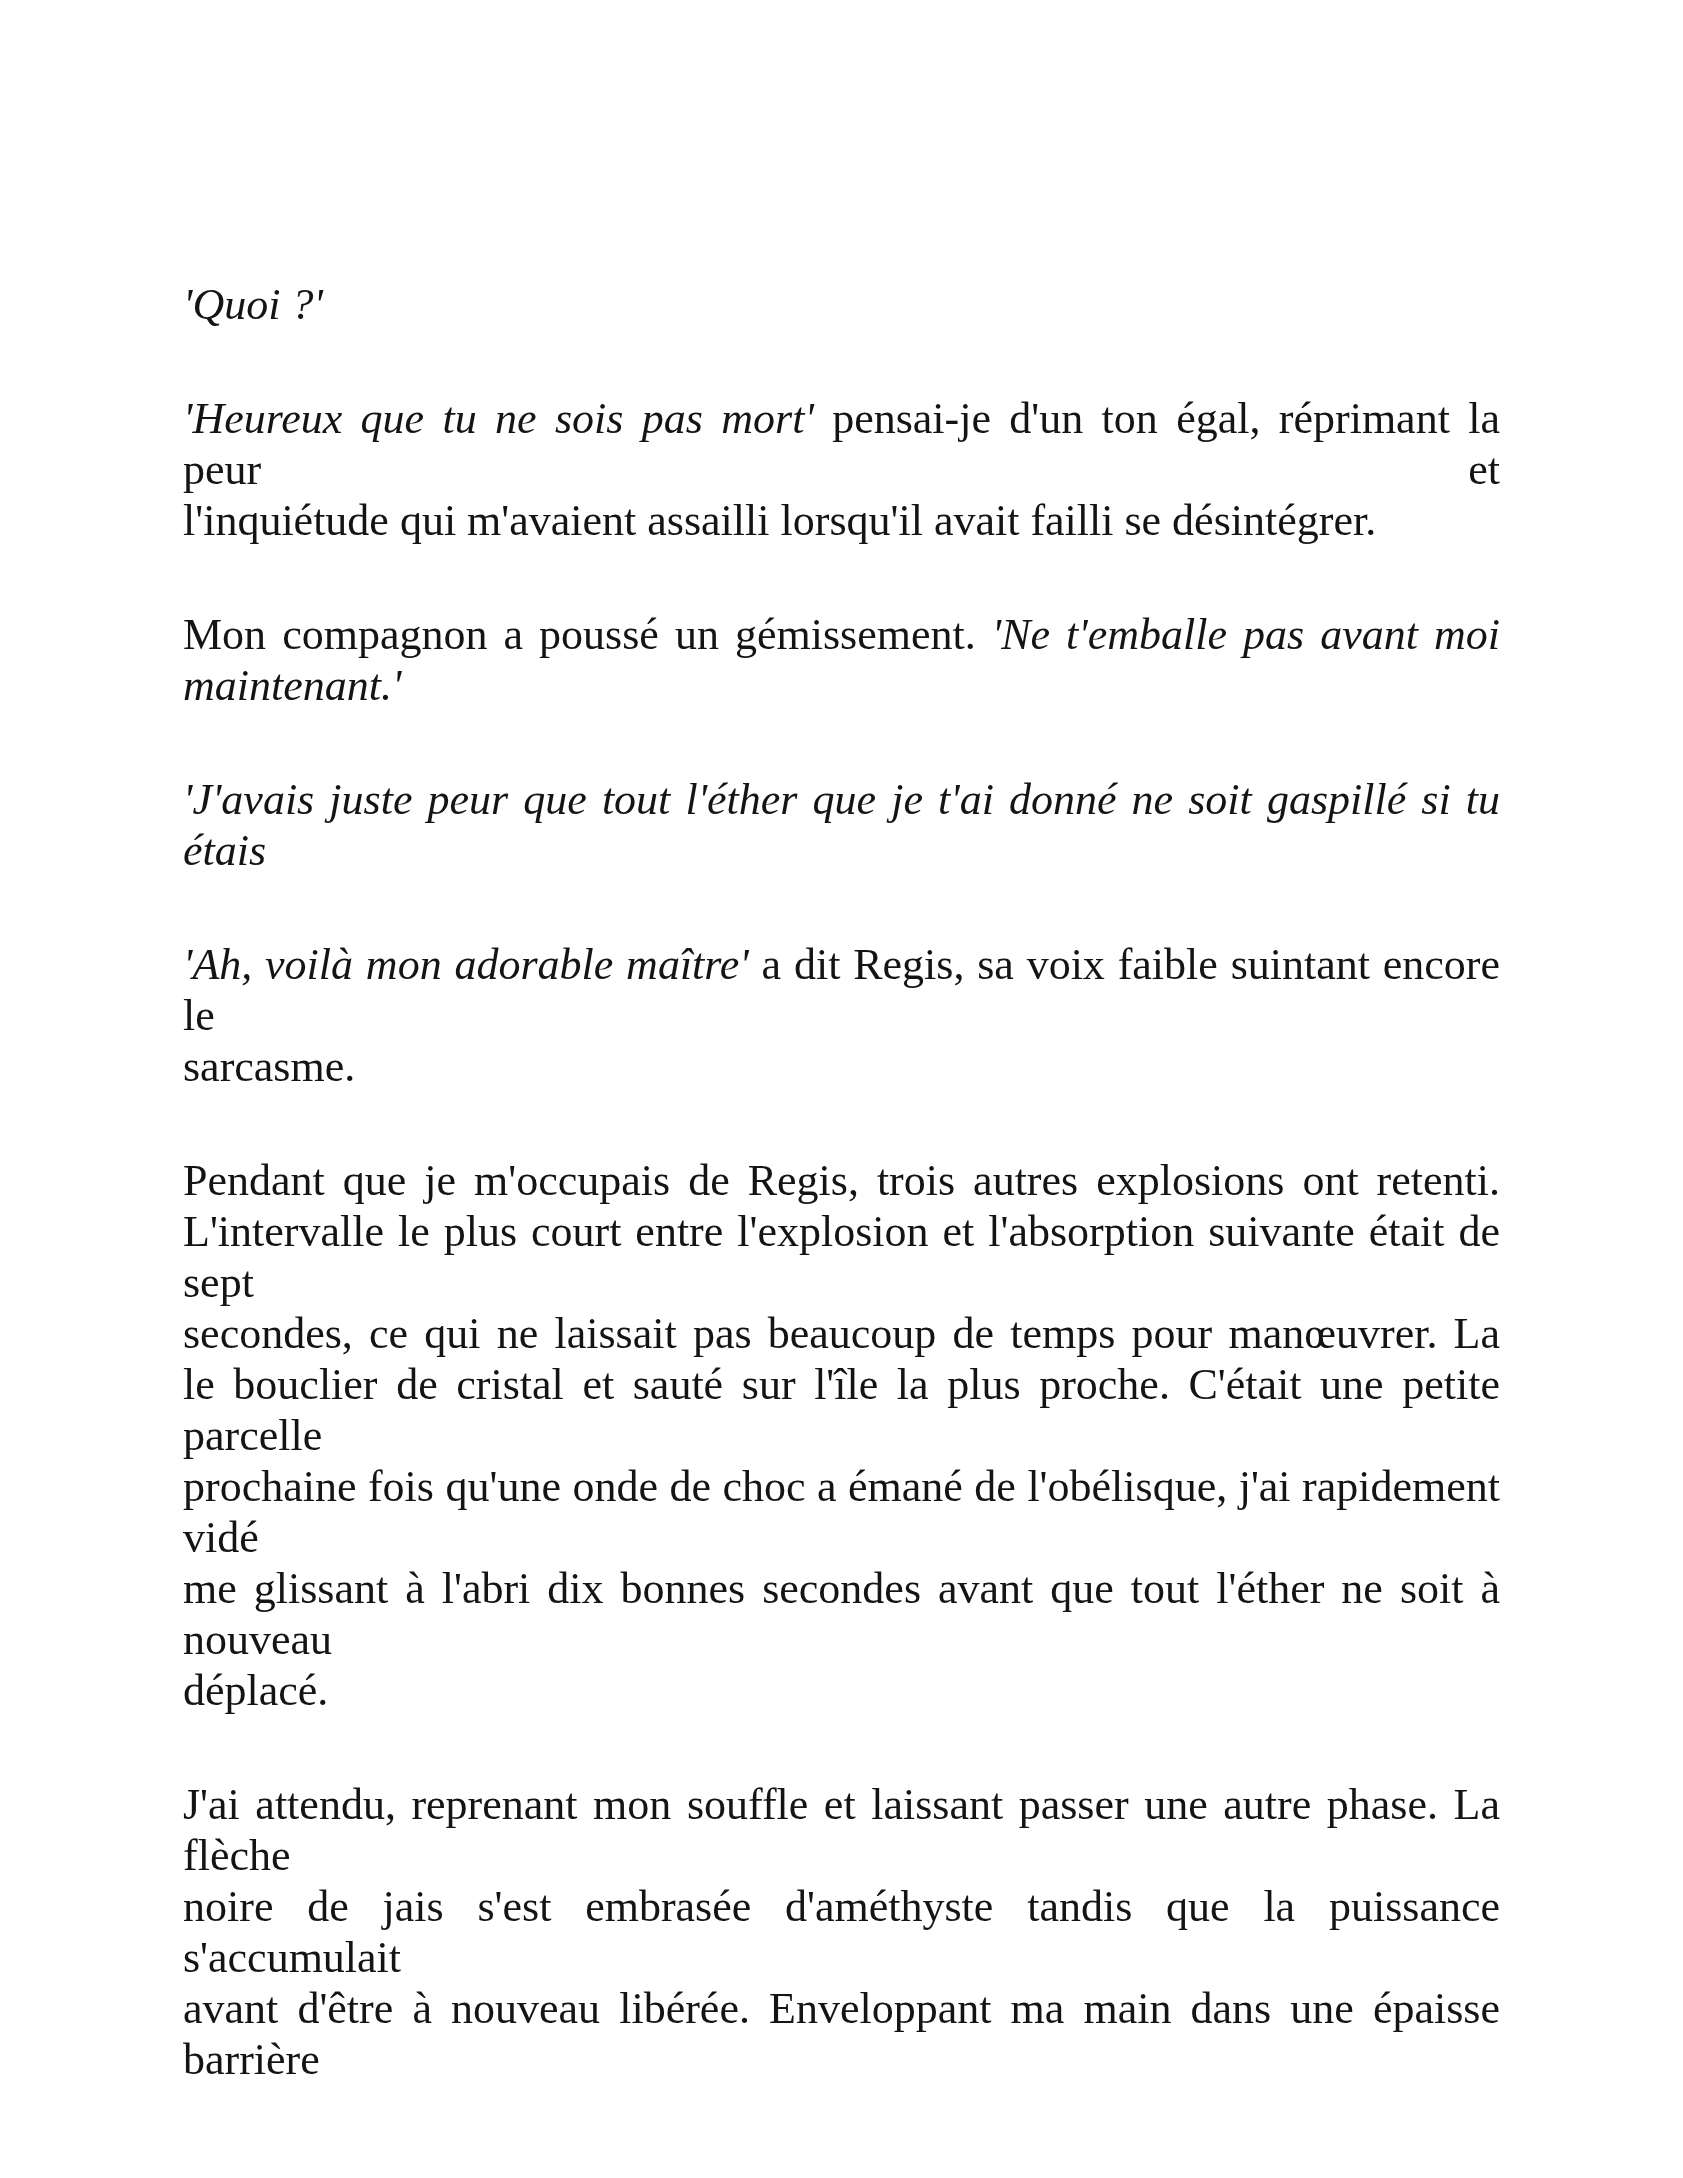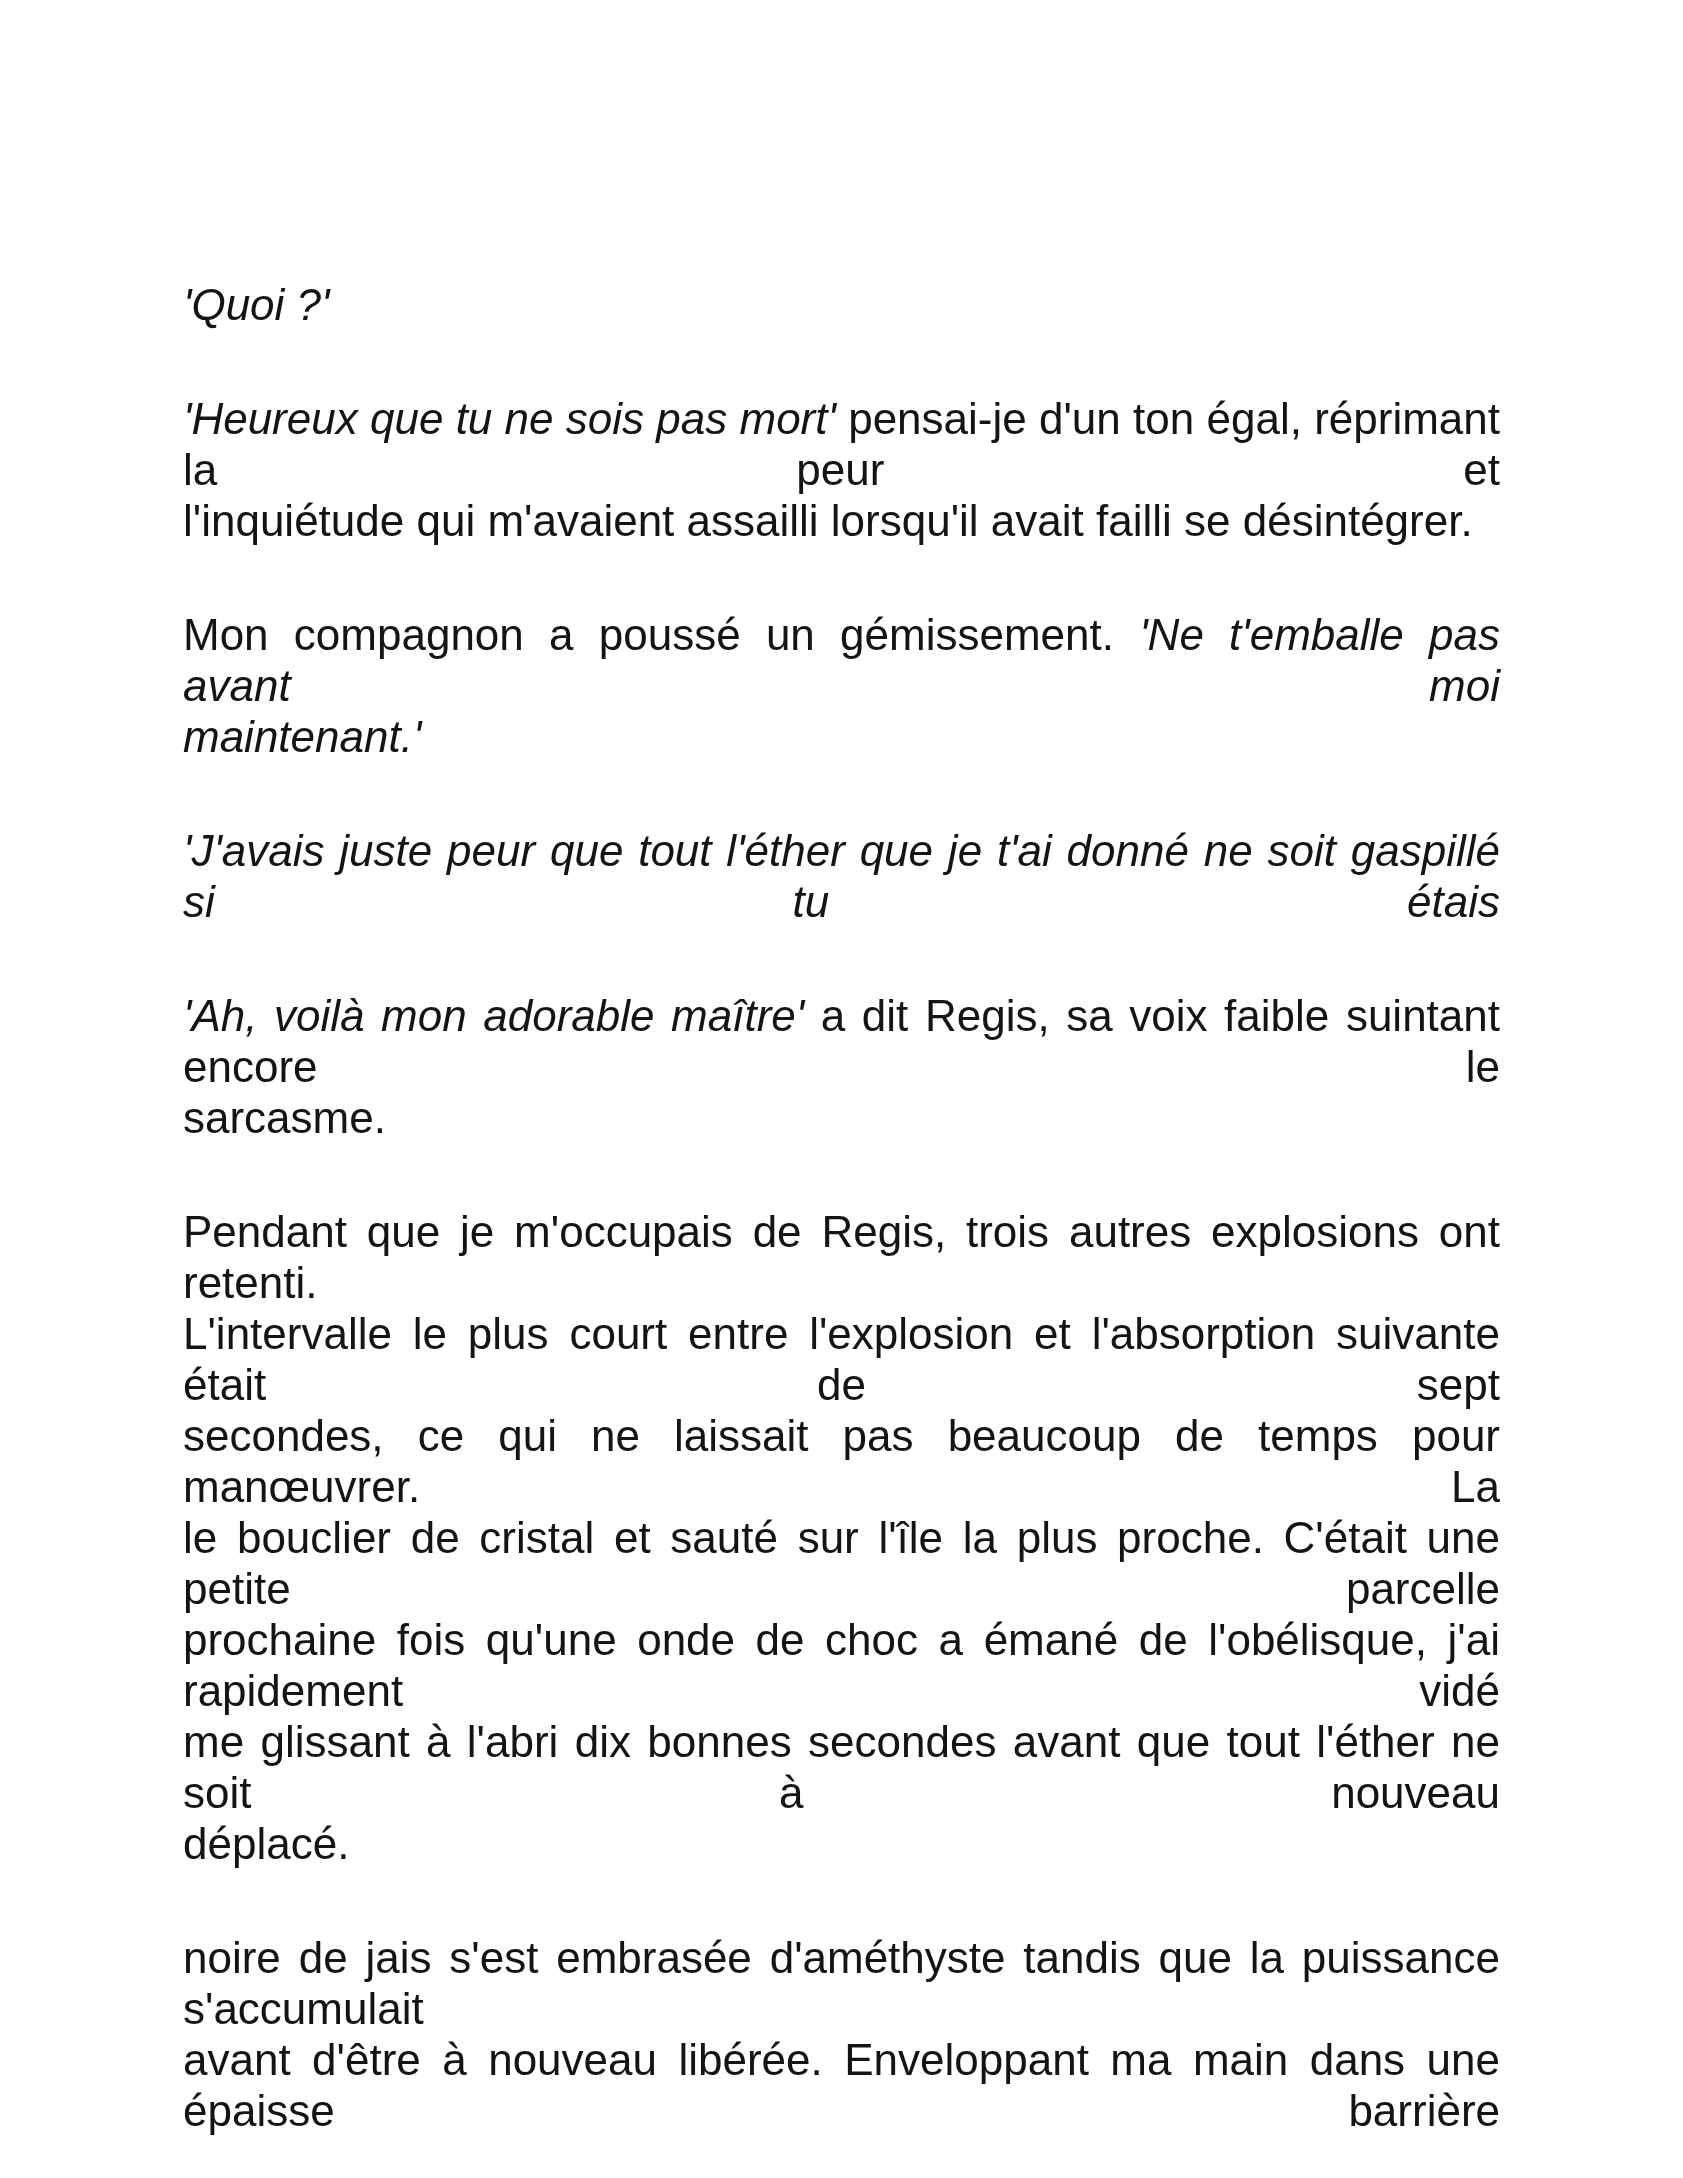--- a/index.html
+++ b/index.html
@@ -11,21 +11,21 @@
     width: 1683px;
     height: 2178px;
     overflow: hidden;
   }
   .page {
     box-sizing: border-box;
     width: 1683px;
     height: 2178px;
     padding: 279px 183px 0 183px;
     background: #ffffff;
-    font-family: Liberation Sans, sans-serif;
+    font-family: Liberation Serif, serif;
     font-size: 44px;
     line-height: 51px;
     color: #141414;
     -webkit-font-smoothing: antialiased;
   }
   .para {
     margin: 0 0 63px 0;
     padding: 0;
   }
   .line {
@@ -66,17 +66,18 @@
     <div class="para">
       <div class="line"><span class="">Pendant que je m'occupais de Regis, trois autres explosions ont retenti.</span></div>
       <div class="line"><span class="">L'intervalle le plus court entre l'explosion et l'absorption suivante était de sept</span></div>
       <div class="line"><span class="">secondes, ce qui ne laissait pas beaucoup de temps pour manœuvrer. La</span></div>
       <div class="line"><span class="">le bouclier de cristal et sauté sur l'île la plus proche. C'était une petite parcelle</span></div>
       <div class="line"><span class="">prochaine fois qu'une onde de choc a émané de l'obélisque, j'ai rapidement vidé</span></div>
       <div class="line"><span class="">me glissant à l'abri dix bonnes secondes avant que tout l'éther ne soit à nouveau</span></div>
       <div class="line last"><span class="">déplacé.</span></div>
     </div>
     <div class="para">
+      <div class="line"><span class="">J'ai attendu, reprenant mon souffle et laissant passer une autre phase. La flèche</span></div>
       <div class="line"><span class="">noire de jais s'est embrasée d'améthyste tandis que la puissance s'accumulait</span></div>
       <div class="line"><span class="">avant d'être à nouveau libérée. Enveloppant ma main dans une épaisse barrière</span></div>
     </div>
   </div>
 
 
 </body></html>

